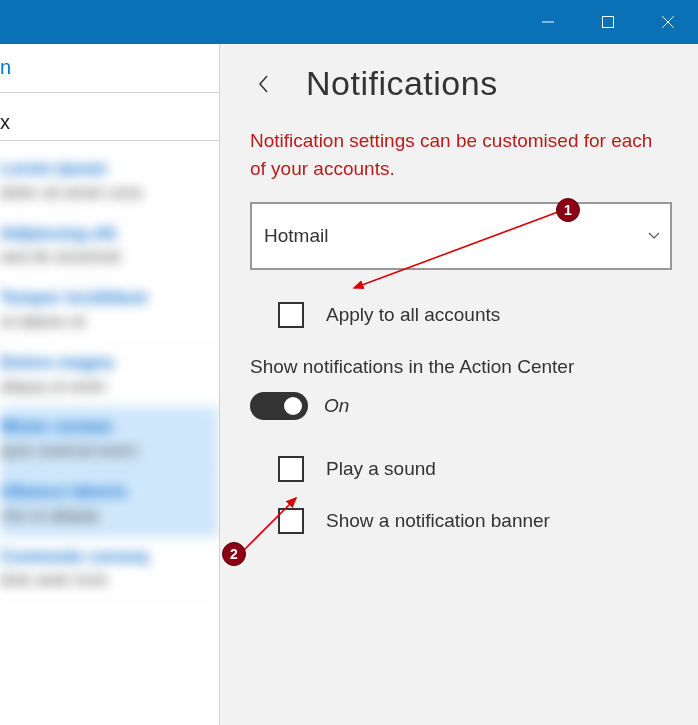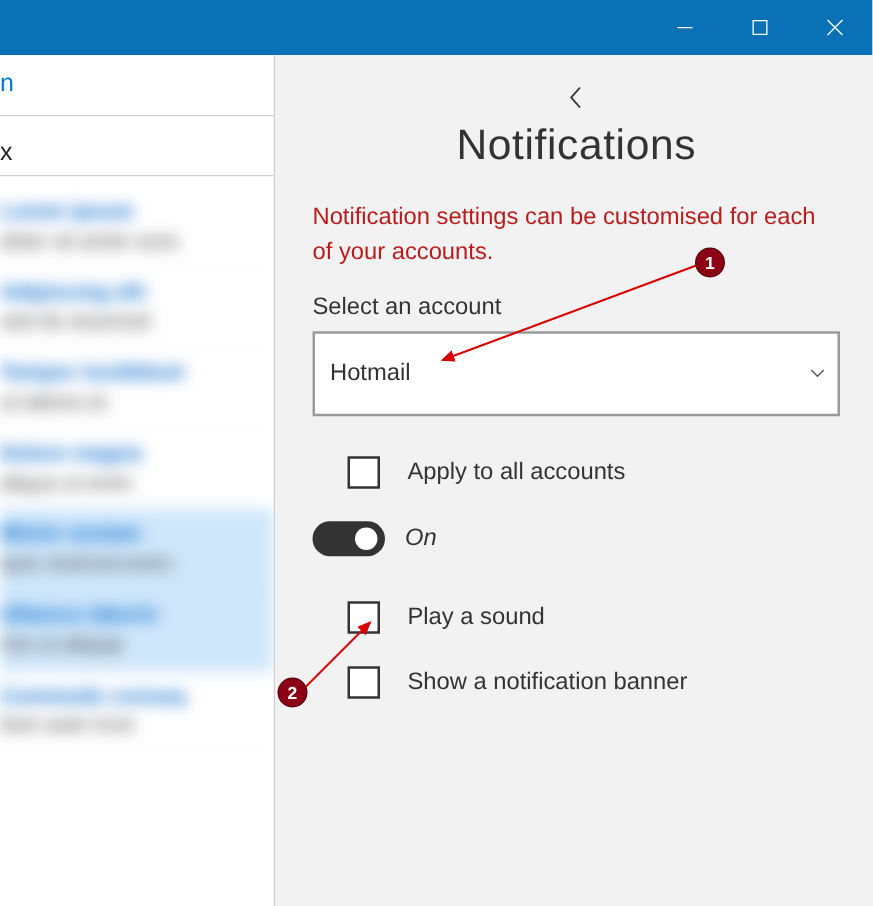--- a/index.html
+++ b/index.html
@@ -67,23 +67,22 @@
     .blur-row .l2 { color: #444; }
     .right-pane {
       flex: 1;
       padding: 20px 26px 0 30px;
       background: #f2f2f2;
       color: #333;
     }
     .header-row {
       display: flex;
       align-items: center;
-      gap: 5px;
+      gap: 28px;
       margin-bottom: 24px;
-      flex-direction: column;
     }
     .back-btn {
       width: 28px;
       height: 28px;
       display: flex;
       align-items: center;
       justify-content: center;
       cursor: pointer;
       font-size: 22px;
       color: #333;
@@ -270,35 +269,35 @@
       <div class="back-btn">
         <svg width="14" height="20" viewBox="0 0 14 20">
             <path d="M10 2 L3 10 L10 18" stroke="#333" stroke-width="1.5" fill="none"></path>
           </svg>
       </div>
       <div class="page-title">Notifications</div>
     </div>
 
     <div class="description">Notification settings can be customised for each of your accounts.</div>
 
-    <div class="label">Select an account</div>
     <div class="select-wrap">
       <div class="select">Hotmail</div>
       <span class="select-caret">
         <svg width="12" height="8" viewBox="0 0 12 8">
             <path d="M1 1 L6 6 L11 1" stroke="#555" stroke-width="1.2" fill="none"></path>
           </svg>
       </span>
     </div>
 
     <div class="checkbox-row">
       <div class="checkbox"></div>
       <div class="checkbox-label">Apply to all accounts</div>
     </div>
 
+    <div class="section-label">Show notifications in the Action Center</div>
 
     <div class="toggle-row">
       <div class="toggle">
         <div class="toggle-knob"></div>
       </div>
       <div class="toggle-label">On</div>
     </div>
 
     <div class="checkbox-row" style="margin-top:34px;">
       <div class="checkbox"></div>

